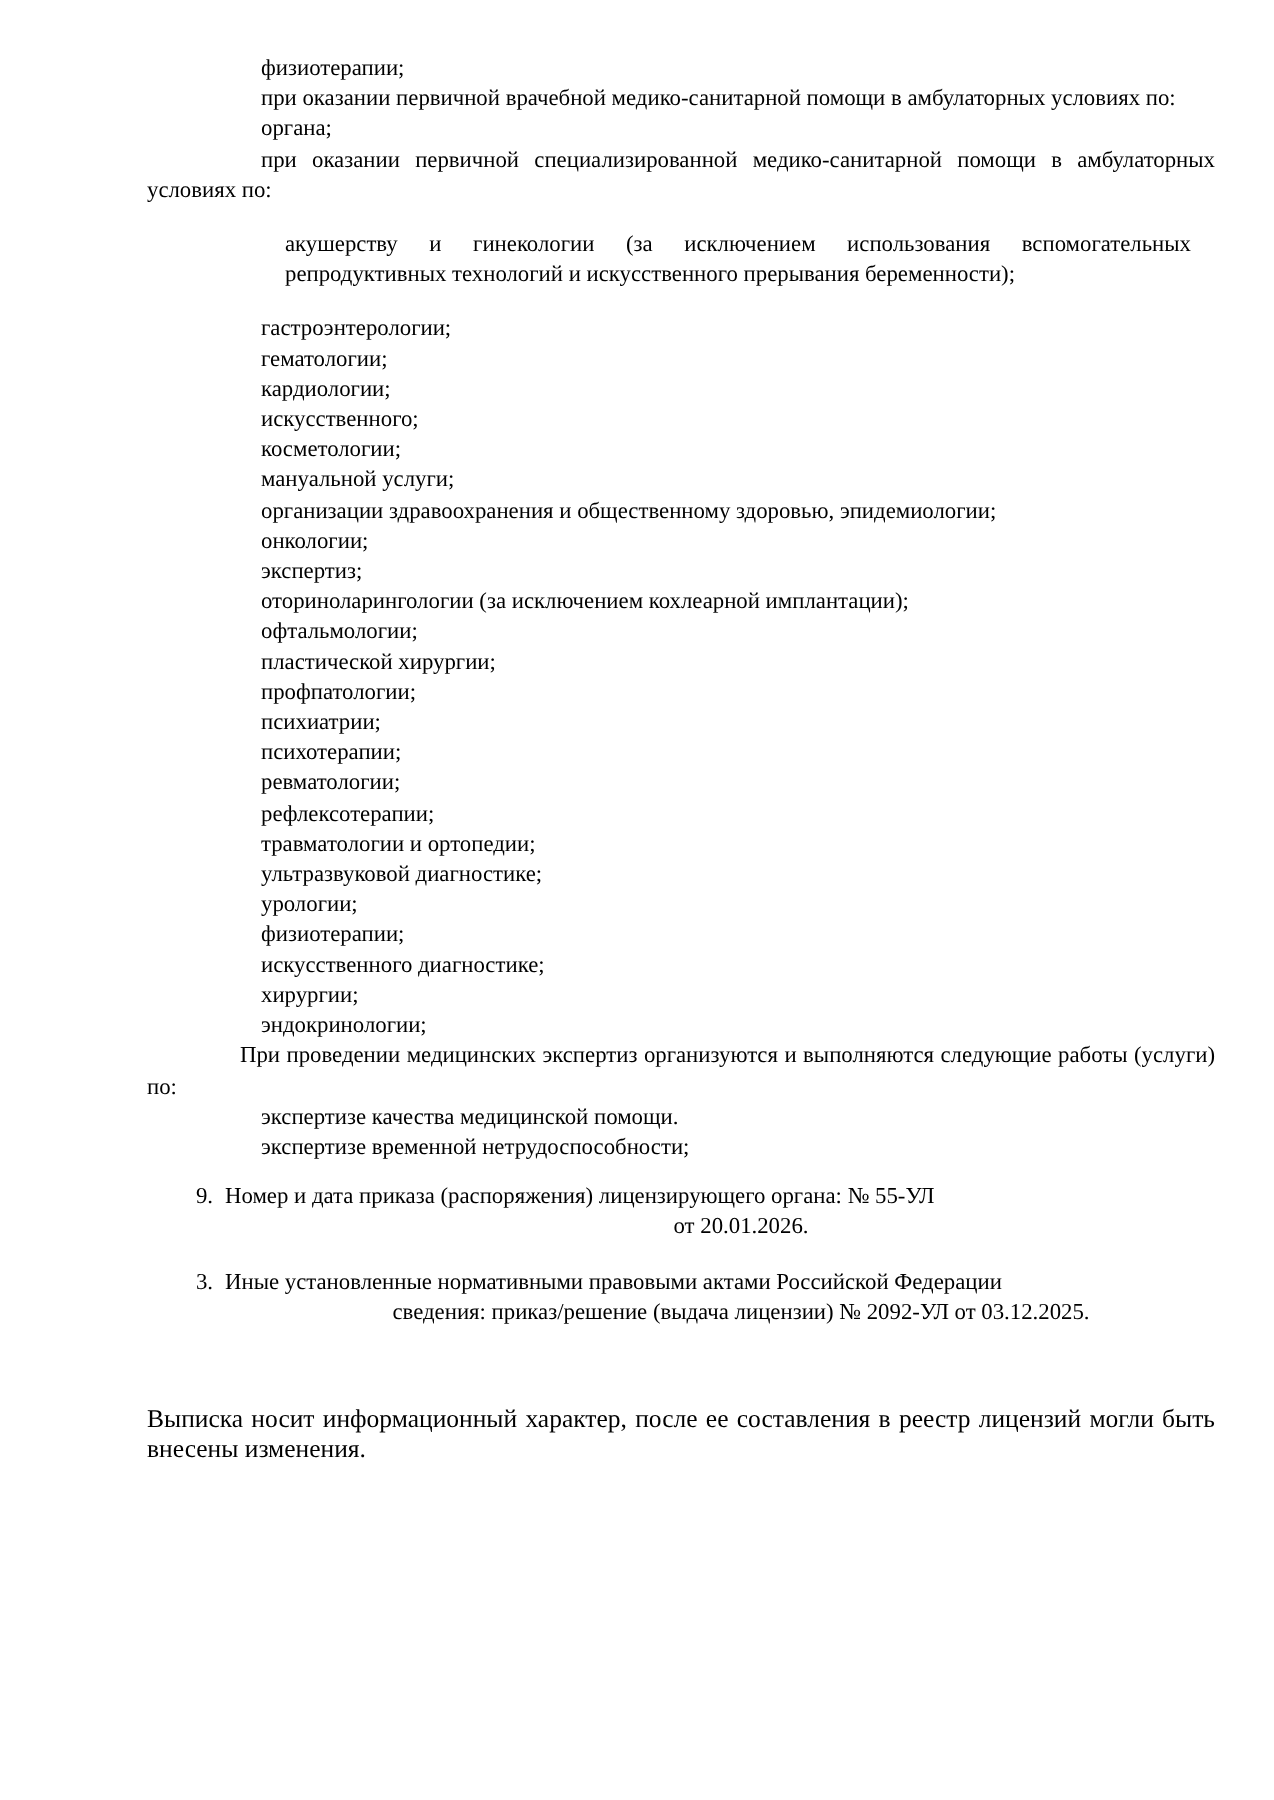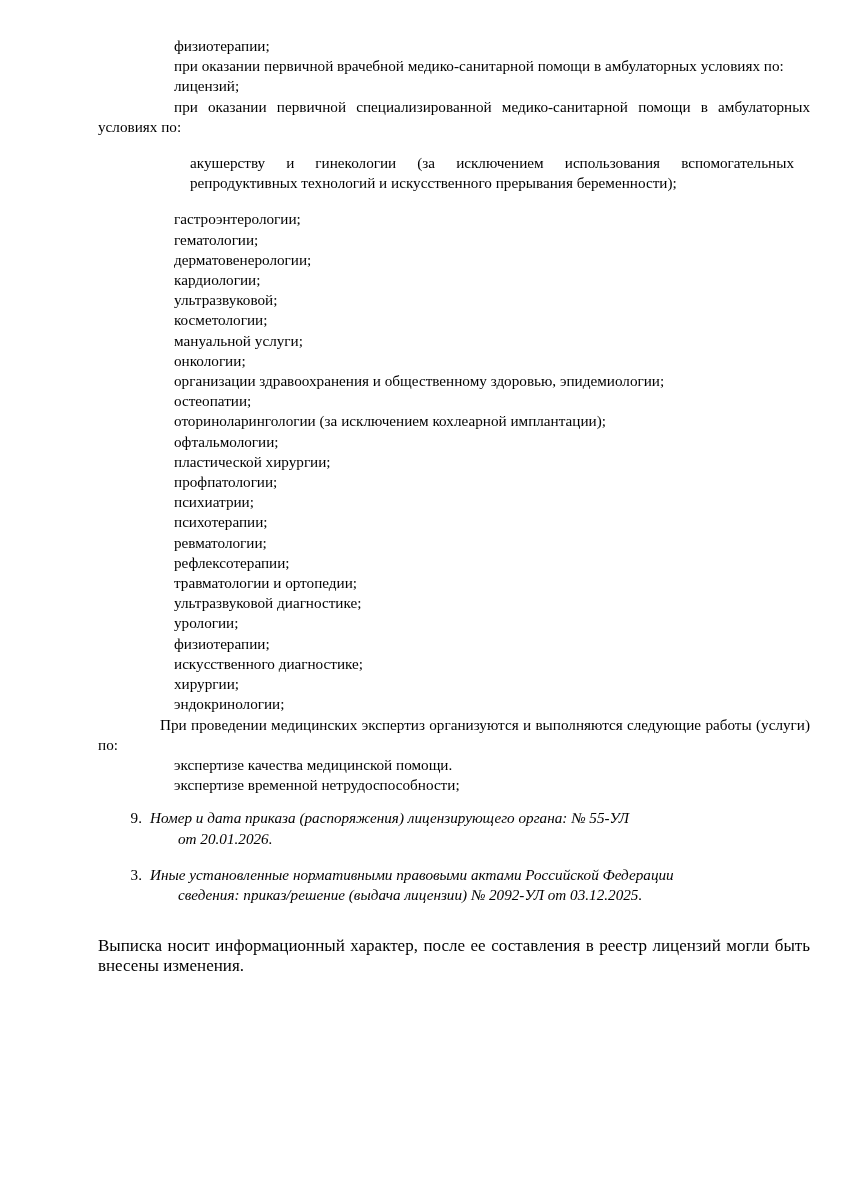--- a/index.html
+++ b/index.html
@@ -61,24 +61,24 @@
   }
   .numbered .num {
     width: 52px;
     flex: 0 0 52px;
     text-align: right;
     padding-right: 8px;
     box-sizing: border-box;
   }
   .numbered .body {
     flex: 1 1 auto;
-    font-style: italic;
   }
   .numbered .body .l2 {
     padding-left: 28px;
+    text-align: center;
   }
   .block-gap-9 { margin-top: 13px; }
   .block-gap-10 { margin-top: 16px; }
   .footer-note {
     position: absolute;
     left: 98px;
     top: 936px;
     width: 712px;
     font-size: 17px;
     line-height: 20.2px;
@@ -90,35 +90,34 @@
 <body>
 
 <div class="page">
 
   <div class="content">
 
     <p class="svc">физиотерапии;</p>
 
     <p class="para">при оказании первичной врачебной медико-санитарной помощи в амбулаторных условиях по:</p>
 
-    <p class="svc">лицензий;</p>
+    <p class="svc">органа;</p>
 
     <p class="para">при оказании первичной специализированной медико-санитарной помощи в амбулаторных условиях по:</p>
 
     <p class="para-hang">акушерству и гинекологии (за исключением использования вспомогательных репродуктивных технологий и искусственного прерывания беременности);</p>
     <p class="svc">гастроэнтерологии;</p>
     <p class="svc">гематологии;</p>
-    <p class="svc">дерматовенерологии;</p>
     <p class="svc">кардиологии;</p>
-    <p class="svc">ультразвуковой;</p>
+    <p class="svc">искусственного;</p>
     <p class="svc">косметологии;</p>
     <p class="svc">мануальной услуги;</p>
+    <p class="svc">организации здравоохранения и общественному здоровью, эпидемиологии;</p>
     <p class="svc">онкологии;</p>
-    <p class="svc">организации здравоохранения и общественному здоровью, эпидемиологии;</p>
-    <p class="svc">остеопатии;</p>
+    <p class="svc">экспертиз;</p>
     <p class="svc">оториноларингологии (за исключением кохлеарной имплантации);</p>
     <p class="svc">офтальмологии;</p>
     <p class="svc">пластической хирургии;</p>
     <p class="svc">профпатологии;</p>
     <p class="svc">психиатрии;</p>
     <p class="svc">психотерапии;</p>
     <p class="svc">ревматологии;</p>
     <p class="svc">рефлексотерапии;</p>
     <p class="svc">травматологии и ортопедии;</p>
     <p class="svc">ультразвуковой диагностике;</p>

